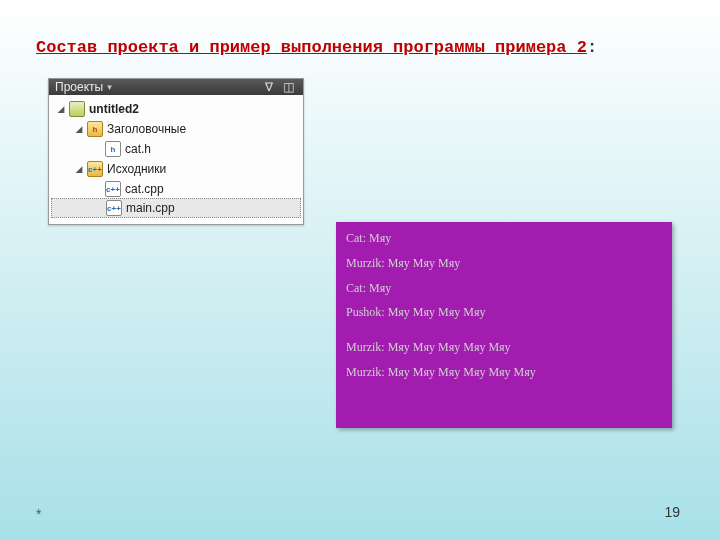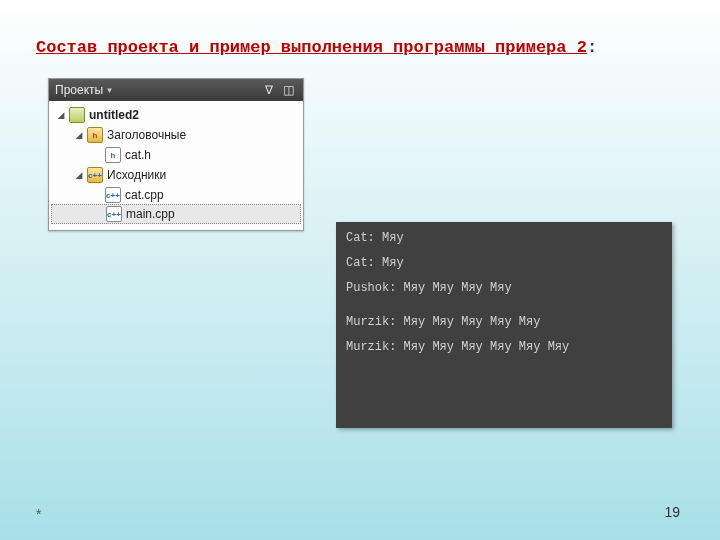--- a/index.html
+++ b/index.html
@@ -26,21 +26,21 @@
     .project-panel {
       position: absolute;
       top: 78px;
       left: 48px;
       width: 256px;
       background: #fdfdfd;
       border: 1px solid #999;
       box-shadow: 0 1px 2px rgba(0,0,0,0.2);
     }
     .panel-header {
-      height: 22px;
+      height: 16px;
       background: linear-gradient(to bottom, #5a5a5a, #3a3a3a);
       color: #e8e8e8;
       display: flex;
       align-items: center;
       font-size: 12px;
       padding: 0 6px;
     }
     .panel-header .label { flex: 0 0 auto; margin-right: 4px; }
     .panel-header .dropdown-icon { font-size: 9px; color: #ccc; margin-right: auto; }
     .panel-header .hdr-icon {
@@ -90,23 +90,23 @@
     .node-label { font-size: 12px; text-align: center; }
     .node-label.bold { font-weight: bold; }
 
     
     .console {
       position: absolute;
       top: 222px;
       left: 336px;
       width: 336px;
       height: 206px;
-      background: #404040;
+      background: #a21caf;
       color: #d0d0d0;
-      font-family: Liberation Mono, monospace;
+      font-family: Liberation Serif, serif;
       font-size: 12px;
       padding: 8px 10px;
       line-height: 1.4;
       box-shadow: 2px 2px 4px rgba(0,0,0,0.3);
     }
     .console .line { white-space: pre; margin-bottom: 8px; }
     .console .gap { height: 10px; }
 
     .footnote-star {
       position: absolute;
@@ -180,20 +180,21 @@
       <span class="twisty empty">▸</span>
       <span class="file-icon icon-cpp">c++</span>
       <span class="node-label">main.cpp</span>
     </div>
 
   </div>
 </div>
 
 <div class="console">
   <div class="line">Cat: Мяу</div>
+  <div class="line">Murzik: Мяу Мяу Мяу</div>
   <div class="line">Cat: Мяу</div>
   <div class="line">Pushok: Мяу Мяу Мяу Мяу</div>
   <div class="gap"></div>
   <div class="line">Murzik: Мяу Мяу Мяу Мяу Мяу</div>
   <div class="line">Murzik: Мяу Мяу Мяу Мяу Мяу Мяу</div>
 </div>
 
 <div class="footnote-star">*</div>
 <div class="page-num">19</div>
 

